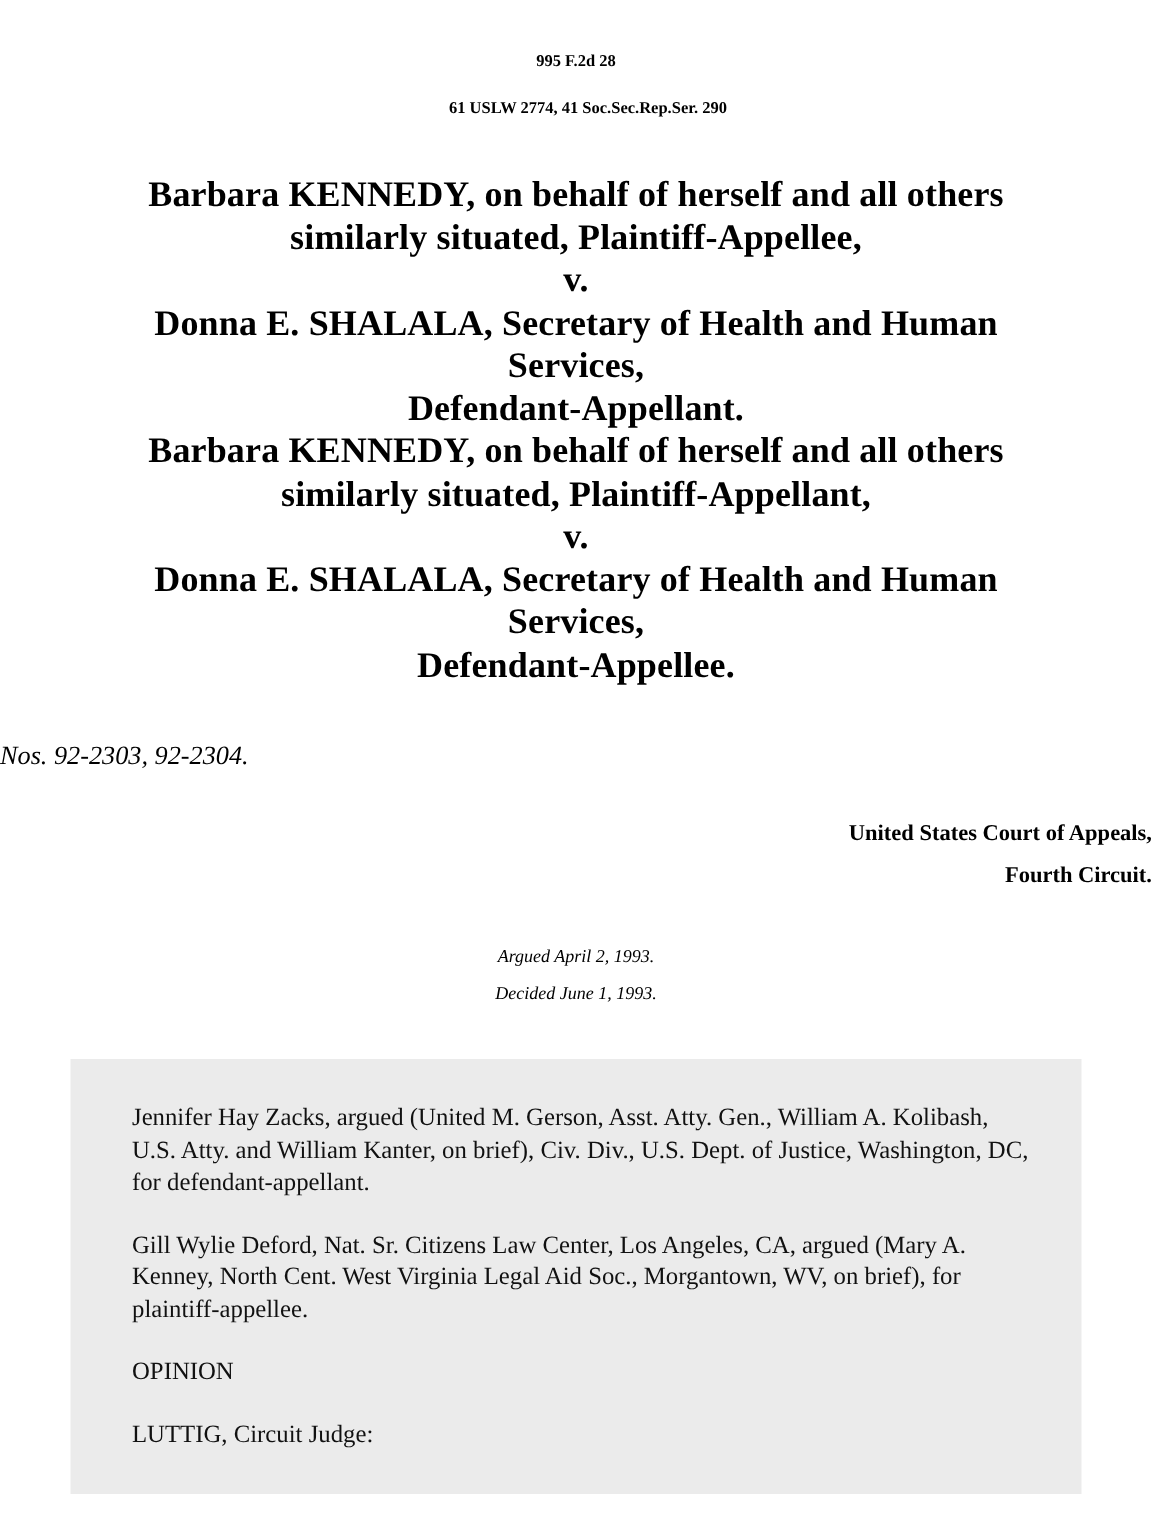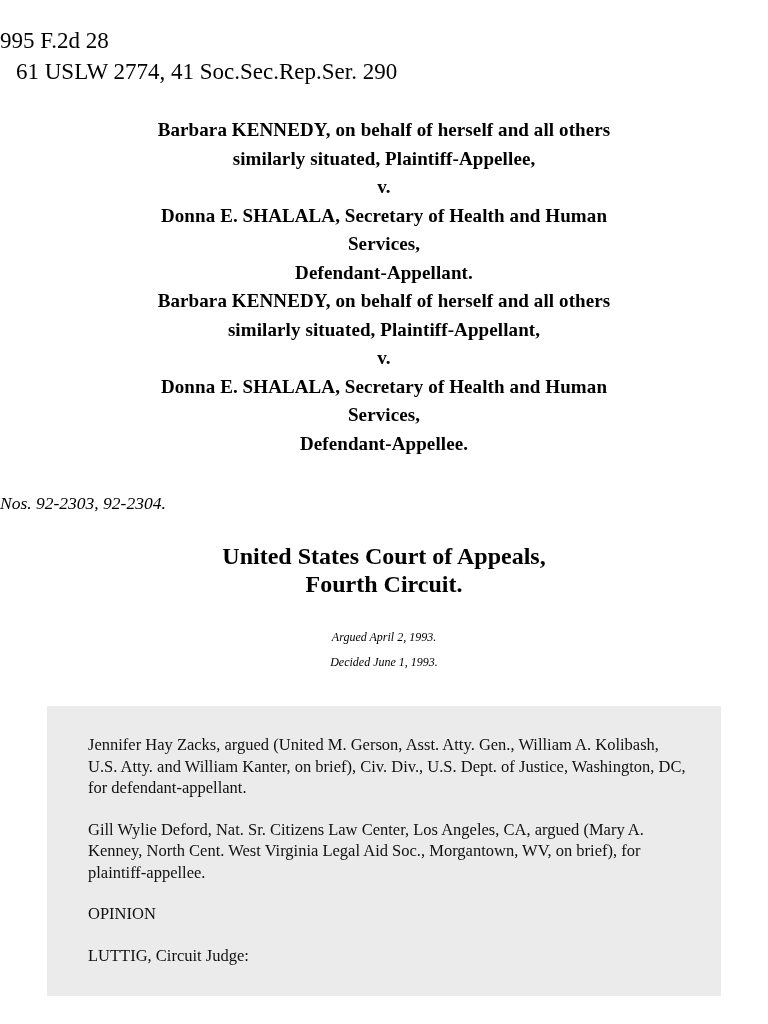--- a/index.html
+++ b/index.html
@@ -16,48 +16,50 @@
   }
   .page {
     position: relative;
     width: 768px;
     height: 1024px;
     box-sizing: border-box;
     padding-top: 30px;
     overflow: hidden;
   }
   .citation {
-    font-size: 23px;
+    text-align: center;
+    font-size: 11px;
     line-height: 22px;
     margin: 0 0 9px 0;
+    font-weight: bold;
   }
   .citation.second {
     margin-bottom: 16px;
     padding-left: 16px;
   }
   .title-block {
     margin: 33px auto 0 auto;
     max-width: 640px;
     text-align: center;
     font-weight: bold;
-    font-size: 19px;
+    font-size: 24px;
     line-height: 28.5px;
     letter-spacing: 0.1px;
   }
   .docket {
     margin-top: 34px;
     font-style: italic;
     font-size: 17.5px;
     line-height: 22px;
   }
   .court-block {
     margin-top: 28px;
-    text-align: center;
+    text-align: right;
     font-weight: bold;
-    font-size: 24px;
+    font-size: 15px;
     line-height: 28px;
   }
   .date-block {
     margin-top: 27px;
     text-align: center;
     font-style: italic;
     font-size: 12px;
     line-height: 25px;
   }
   .panel {

